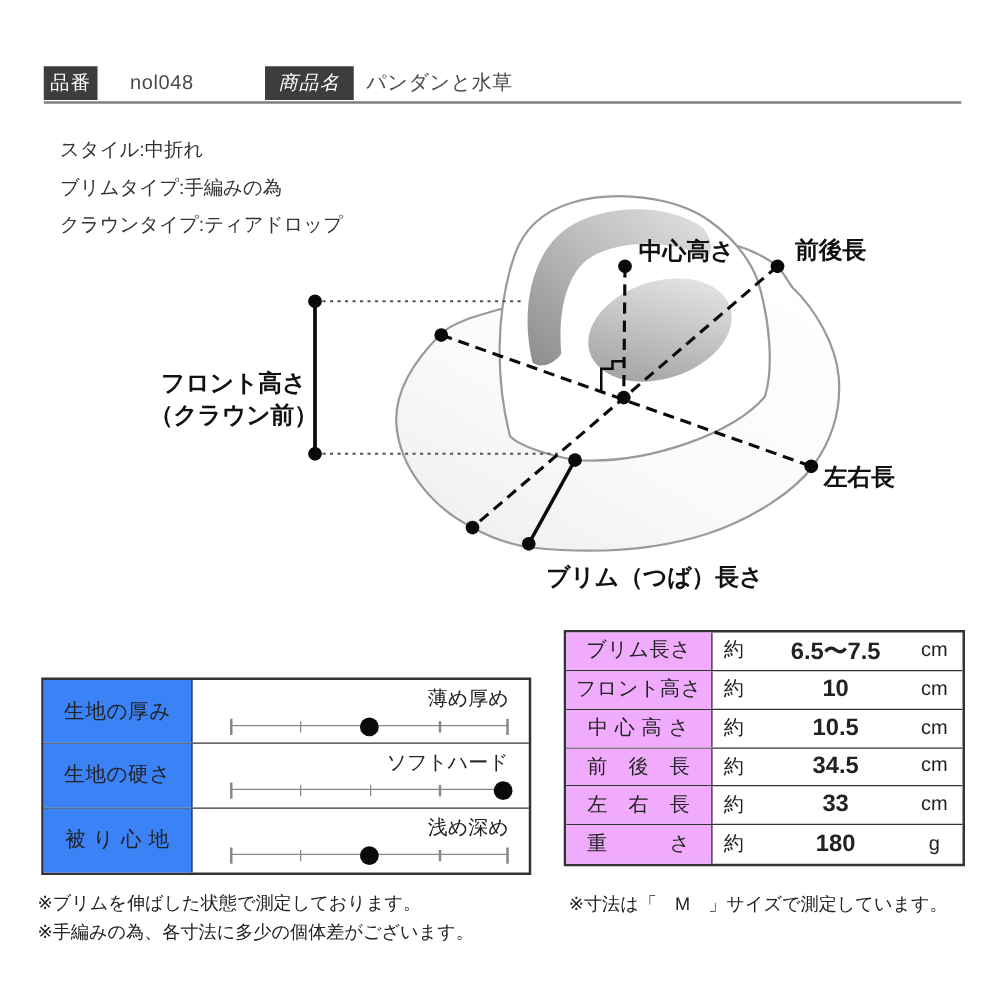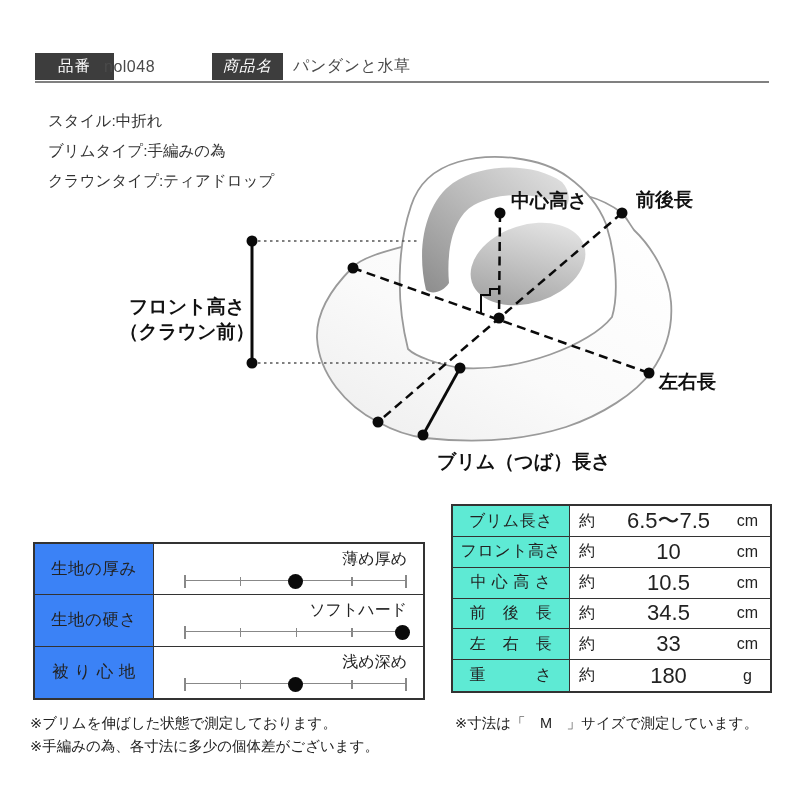--- a/index.html
+++ b/index.html
@@ -3,21 +3,21 @@
 <meta charset="utf-8">
 <style>
   html,body{margin:0;padding:0;background:#fff;}
   body{font-family:"Liberation Sans","DejaVu Sans",sans-serif;color:#333;}
   .page{position:relative;width:800px;height:800px;background:#fff;overflow:hidden;}
 
   
   .badge{position:absolute;height:27px;background:#3d3d3d;color:#fff;
          display:flex;align-items:center;justify-content:center;
          font-size:15.5px;letter-spacing:1px;}
-  .badge-itemno{left:35px;top:53px;width:79px;}
+  .badge-itemno{left:35px;top:53px;width:43px;}
   .badge-name{left:212px;top:53px;width:71px;font-style:italic;}
   .hval{position:absolute;top:53px;height:27px;display:flex;align-items:center;
         font-size:16px;color:#4a4a4a;letter-spacing:0.5px;}
   .hval-itemno{left:104px;}
   .hval-name{left:293px;}
   .hrule{position:absolute;left:35px;top:81px;width:734px;height:2px;background:#808080;}
 
   
   .specs{position:absolute;left:48px;top:106px;font-size:15.5px;line-height:30px;color:#333;}
 
@@ -44,24 +44,24 @@
   .tick.mid{height:9px;top:3.5px;}
   .sdot{position:absolute;width:15px;height:15px;border-radius:50%;background:#0a0a0a;top:0.5px;}
 
   
   .meas-table{position:absolute;left:451px;top:504px;width:321px;height:189px;
               border:2px solid #333;box-sizing:border-box;
               display:grid;grid-template-rows:repeat(6,1fr);}
   .meas-row{display:grid;grid-template-columns:117px 42px 113px 1fr;border-bottom:1.5px solid #333;}
   .meas-row:last-child{border-bottom:none;}
   .meas-cell{display:flex;align-items:center;color:#222;}
-  .m-label{background:#5eead4;border-right:1.5px solid #333;justify-content:center;
+  .m-label{background:#f0abfc;border-right:1.5px solid #333;justify-content:center;
            font-size:16px;letter-spacing:0.5px;white-space:pre;}
   .m-approx{justify-content:flex-start;padding-left:9px;font-size:16px;}
-  .m-value{justify-content:center;font-size:22px;}
+  .m-value{justify-content:center;font-size:19px;font-weight:bold;}
   .m-unit{justify-content:center;font-size:16px;}
 
   
   .foot-left{position:absolute;left:30px;top:712px;font-size:14.5px;line-height:22.5px;color:#222;}
   .foot-right{position:absolute;left:455px;top:714px;font-size:14.5px;color:#222;text-align:center;}
 </style>
 </head>
 <body>
 
 <div class="page">

